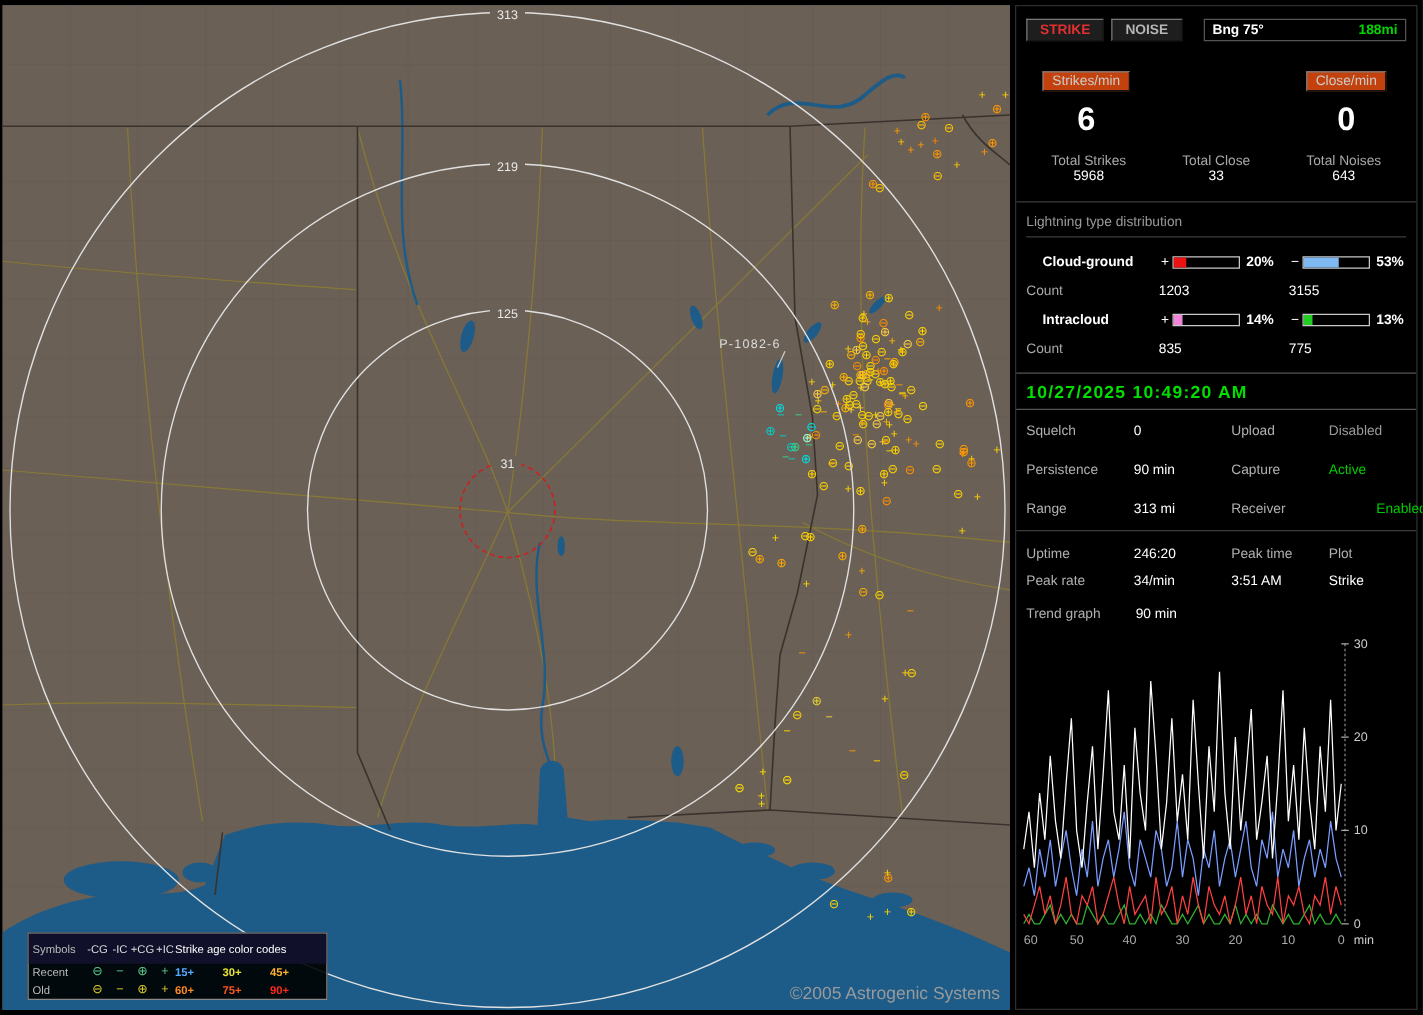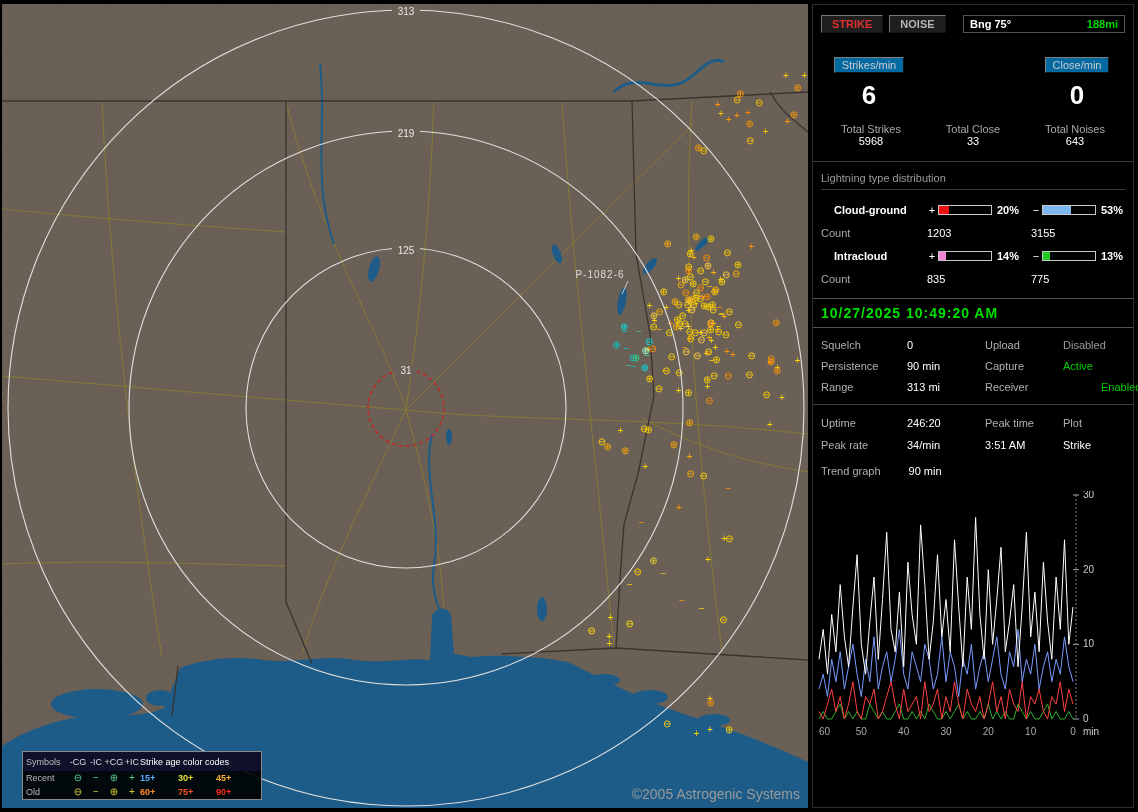--- a/index.html
+++ b/index.html
@@ -10,42 +10,42 @@
   .map{position:absolute;left:2px;top:4px;width:806px;height:804px;background:#6b6056;}
   .map svg text{font-family:"Liberation Sans",sans-serif;}
   .ring-label{fill:#e8e8e8;font-size:10px;text-anchor:middle;}
   .marker-label{fill:#ddd;font-size:10px;text-anchor:middle;letter-spacing:1px;}
   .map-copyright{position:absolute;right:8px;bottom:6px;color:#9a9a9a;font-size:14px;}
   
   .legend{position:absolute;left:20px;bottom:8px;width:240px;background:rgba(0,0,0,.9);
           border:1px solid #888;font-size:9px;color:#ccc;}
   .lg-row{display:grid;grid-template-columns:42px 20px 16px 20px 16px 38px 38px 38px;
           align-items:center;height:14px;padding:0 3px;}
-  .lg-head{background:#10102a;color:#fff;height:19px;}
+  .lg-head{background:#10102a;color:#fff;height:24px;}
   .lg-head .lg-age-head{grid-column:6/9;text-align:left;white-space:nowrap;}
   .lg-sym{text-align:center;font-size:10px;line-height:10px;}
   .lg-col{text-align:center;color:#ddd;}
   .lg-age{text-align:left;font-weight:bold;}
   .lg-label{color:#bbb;}
   
   .panel{position:absolute;left:812px;top:4px;width:322px;height:804px;background:#000;
          color:#b8b8b8;font-size:11px;border:1px solid #2e2e2e;}
   .sec{padding:0 8px;}
   .ctl-row{display:flex;align-items:center;gap:6px;padding:10px 8px 0 8px;}
   .btn{background:#1e1e1e;border:1px solid;border-color:#777 #141414 #141414 #777;
        font:bold 11px "Liberation Sans",sans-serif;padding:2px 10px;cursor:pointer;}
   .strike-btn{color:#e03030;}
   .noise-btn{color:#b5b5b5;}
   .bng-box{margin-left:auto;width:162px;border:1px solid #555;background:#000;
            display:flex;justify-content:space-between;align-items:center;padding:2px 6px;}
   .bng-label{color:#fff;font-weight:bold;}
   .bng-range{color:#00d500;font-weight:bold;}
   .rates{display:flex;justify-content:space-between;margin-top:24px;padding:0 10px;}
   .rate-col{width:92px;text-align:center;}
-  .badge{display:inline-block;background:#0369a1;border:1px solid;
+  .badge{display:inline-block;background:#c2410c;border:1px solid;
          border-color:#808080 #141414 #141414 #808080;color:#ccc;padding:1px 7px;cursor:pointer;}
   .rate-val{color:#fff;font-size:26px;font-weight:bold;margin-top:7px;}
   .totals{display:flex;justify-content:space-between;margin-top:12px;padding:0 10px 14px 10px;}
   .tot-col{width:96px;text-align:center;}
   .tot-label{color:#a8a8a8;}
   .tot-val{color:#fff;}
   .sec-top{border-bottom:1px solid #3c3c3c;}
   .dist{padding-top:6px;}
   .sec-title{color:#9a9a9a;border-bottom:1px solid #3c3c3c;padding:4px 0 5px 0;margin-bottom:8px;}
   .dist-row{display:grid;grid-template-columns:92px 12px 54px 38px 12px 54px 32px;
@@ -53,21 +53,21 @@
   .dist-name{color:#fff;font-weight:bold;}
   .sign{color:#fff;text-align:center;}
   .bar{height:10px;border:1px solid #c8c8c8;background:#000;display:block;}
   .bar i{display:block;height:100%;}
   .pct{color:#fff;font-weight:bold;padding-left:5px;}
   .count-row{display:grid;grid-template-columns:92px 104px 100px;align-items:center;height:22px;}
   .count-label{color:#a8a8a8;}
   .count-val{color:#fff;padding-left:14px;}
   .datebox{border-top:1px solid #555;border-bottom:1px solid #555;margin-top:8px;
            padding:6px 8px;color:#00e000;font-weight:bold;font-size:14px;letter-spacing:1px;}
-  .settings{display:grid;grid-template-columns:86px 78px 78px auto;row-gap:9px;
+  .settings{display:grid;grid-template-columns:86px 78px 78px auto;row-gap:19px;
             padding:11px 8px;border-bottom:1px solid #3c3c3c;}
   .lab{color:#b0b0b0;}
   .val{color:#fff;}
   .statsgrid{display:grid;grid-template-columns:86px 78px 78px auto;row-gap:10px;padding:12px 8px 8px 8px;}
   .trend-head{display:flex;gap:28px;padding:6px 8px 4px 8px;}
   .trend-head .val{color:#fff;}
   .trend-wrap{padding:10px 2px 0 4px;}
 </style>
 </head>
 <body>

